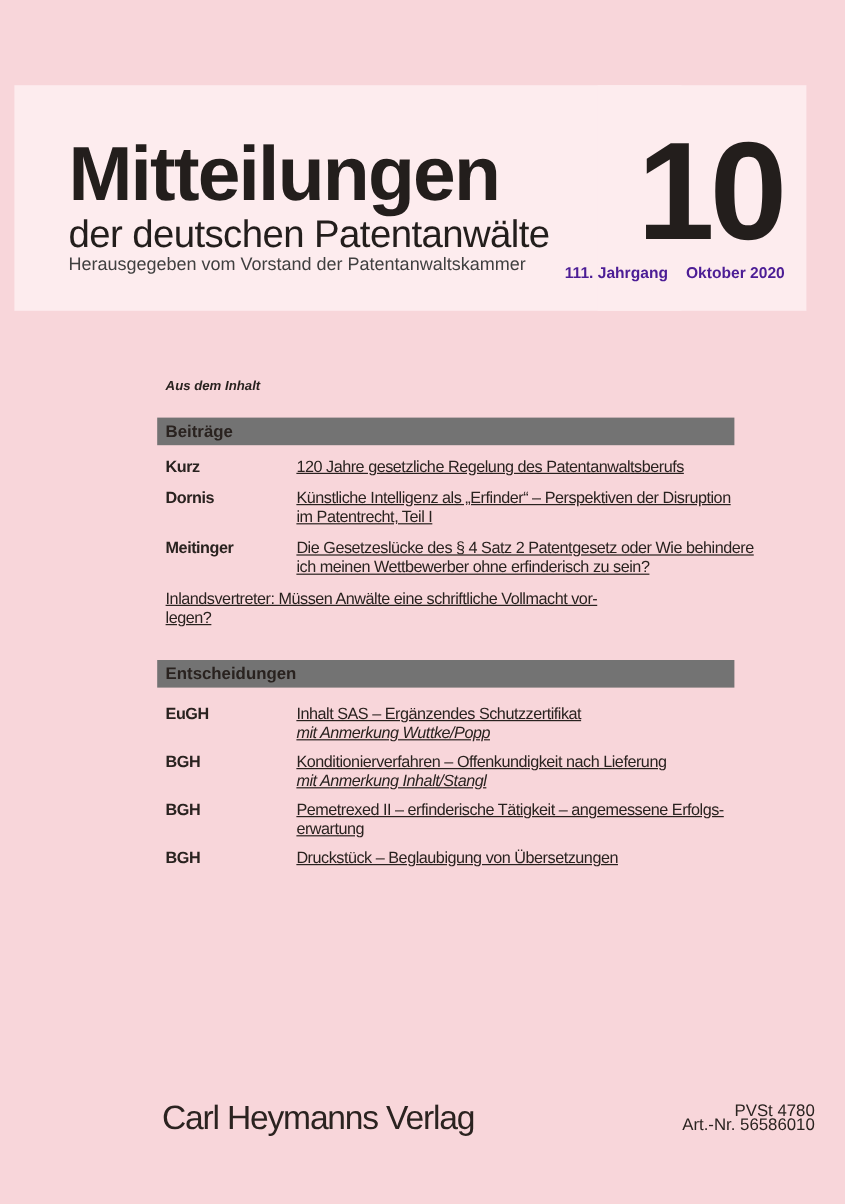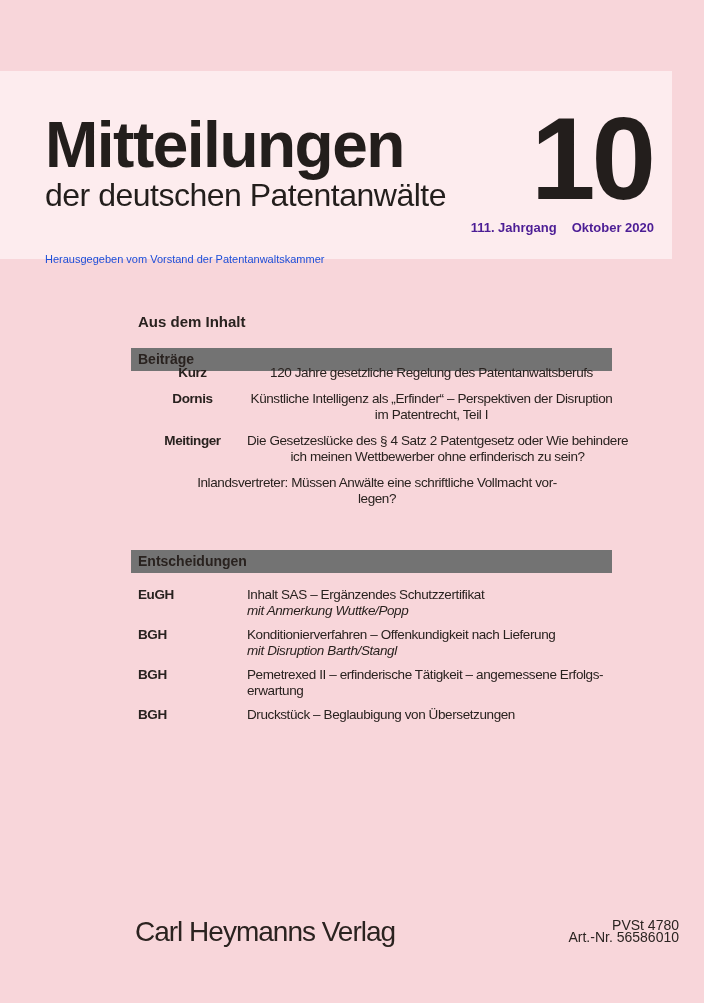--- a/index.html
+++ b/index.html
@@ -7,39 +7,39 @@
     width: 704px; height: 1003px;
     position: relative;
     background: #f8d6da;
     font-family: "Liberation Sans", sans-serif;
     color: #29221f;
     overflow: hidden;
   }
 
   
   .masthead-left {
-    position: absolute; left: 0; top: 71px;
+    position: absolute; left: 12px; top: 71px;
     width: 556px; height: 188px;
     background: #fdecee;
   }
   .journal-title {
     position: absolute; left: 45px; top: 42px;
     margin: 0;
     font-size: 64px; font-weight: bold; line-height: 1;
     letter-spacing: -1.5px; color: #231e1c;
   }
   .journal-subtitle {
     position: absolute; left: 45px; top: 108px;
     margin: 0;
     font-size: 32px; font-weight: normal; line-height: 1;
     letter-spacing: -0.5px; color: #231e1c;
   }
   .publisher-line {
     position: absolute; left: 45px; top: 142px;
-    font-size: 11px; line-height: 1.1; color: #1d4ed8; margin-top: 40px;
+    font-size: 15px; line-height: 1.1; color: #404040;
   }
 
   .masthead-right {
     position: absolute; left: 498px; top: 71px;
     width: 174px; height: 188px;
     background: #fdecee;
   }
   .issue-number {
     position: absolute; right: 20px; top: 30px;
     font-size: 116px; font-weight: bold; line-height: 1;
@@ -49,42 +49,42 @@
     position: absolute; right: 18px; top: 150px;
     font-size: 13px; line-height: 1.1; color: #4c1d95;
     white-space: nowrap;
     font-weight: bold;
   }
   .issue-meta .volume { margin-right: 15px; }
 
   
   .contents-heading {
     position: absolute; left: 138px; top: 313px;
-    font-size: 15px; font-weight: bold; line-height: 18px;
+    font-size: 11px; font-weight: bold; line-height: 18px; font-style: italic;
   }
   .section-band {
     position: absolute; left: 131px; width: 481px; height: 23px;
     background: #737373;
     font-size: 14px; font-weight: bold; line-height: 23px;
     padding-left: 7px; box-sizing: border-box;
   }
   .band-beitraege { top: 348px; }
   .band-entscheidungen { top: 550px; }
 
   .toc-list {
     position: absolute; left: 138px; width: 478px;
     font-size: 13.5px; line-height: 16px; letter-spacing: -0.4px;
   }
-  .toc-beitraege { top: 365px; text-align: center; }
+  .toc-beitraege { top: 381px; }
   .toc-entscheidungen { top: 587px; }
   .toc-entry { display: flex; }
   .toc-beitraege .toc-entry { margin-bottom: 10px; }
   .toc-entscheidungen .toc-entry { margin-bottom: 8px; }
   .toc-entry .author { width: 109px; flex: none; font-weight: bold; }
-  .toc-entry .titles { flex: 1; }
+  .toc-entry .titles { flex: 1; text-decoration: underline; }
   .toc-entry .entry-title { white-space: pre; }
   .toc-entry .entry-note { font-style: italic; }
   .entry-note:empty { display: none; }
 
   
   .footer-publisher {
     position: absolute; left: 135px; top: 918px;
     font-size: 28px; line-height: 1; letter-spacing: -1px;
     color: #2b2320;
   }
@@ -154,21 +154,21 @@
     <div class="author">EuGH</div>
     <div class="titles">
       <div class="entry-title">Inhalt SAS – Ergänzendes Schutzzertifikat</div>
       <div class="entry-note">mit Anmerkung Wuttke/Popp</div>
     </div>
   </div>
   <div class="toc-entry">
     <div class="author">BGH</div>
     <div class="titles">
       <div class="entry-title">Konditionierverfahren – Offenkundigkeit nach Lieferung</div>
-      <div class="entry-note">mit Disruption Barth/Stangl</div>
+      <div class="entry-note">mit Anmerkung Inhalt/Stangl</div>
     </div>
   </div>
   <div class="toc-entry">
     <div class="author">BGH</div>
     <div class="titles">
       <div class="entry-title">Pemetrexed II – erfinderische Tätigkeit – angemessene Erfolgs-
 erwartung</div>
 
     </div>
   </div>

